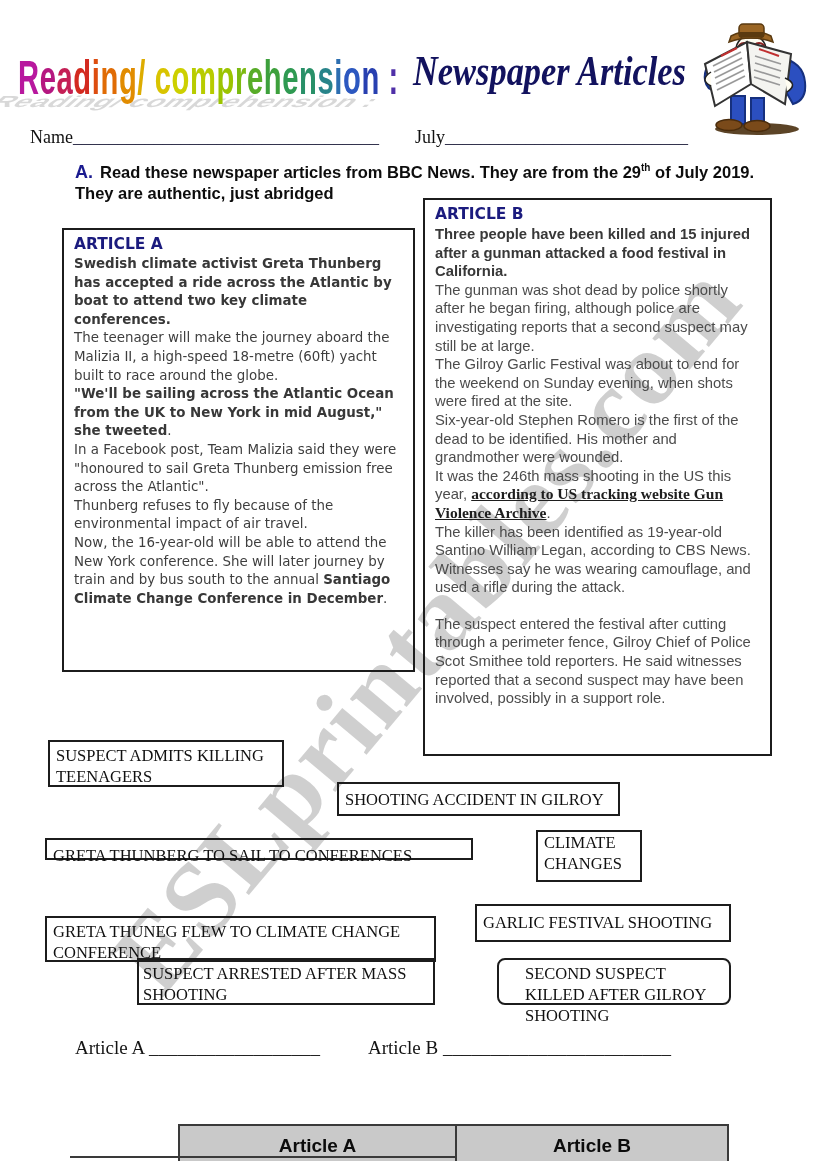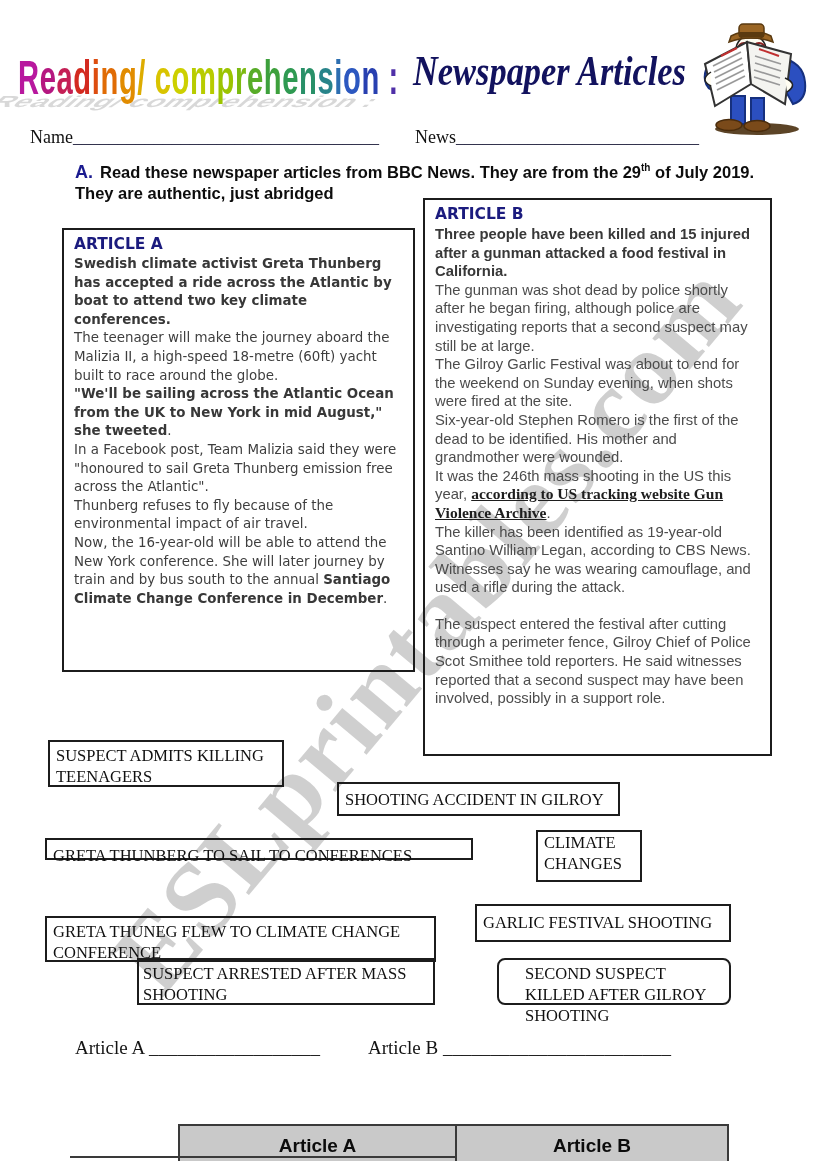--- a/index.html
+++ b/index.html
@@ -149,21 +149,21 @@
         <line x1="40" y1="36" x2="56" y2="28"></line>
           <line x1="78" y1="29" x2="98" y2="36"></line>
       </g>
       <path d="M30,52 Q18,60 30,66" fill="#fffdf2" stroke="#222" stroke-width="1.5"></path>
       <path d="M104,58 Q118,64 106,72" fill="#fffdf2" stroke="#222" stroke-width="1.5"></path>
     </svg>
 
     <div class="name-row">
       <span class="lbl">Name</span><span class="line">__________________________________</span>
       <span class="date-part">
-        <span class="lbl">News</span><span class="line">___________________________</span>
+        <span class="lbl">July</span><span class="line">___________________________</span>
       </span>
     </div>
 
     <div class="task" id="task-a">
       <span class="task-label">A.</span><span>Read these newspaper articles from BBC News. They are from the 29</span><sup>th</sup><span> of July 2019.</span>
       <div>They are authentic, just abridged</div>
     </div>
 
     <div class="artbox" id="box-a">
       <div class="art-title">ARTICLE A</div>

